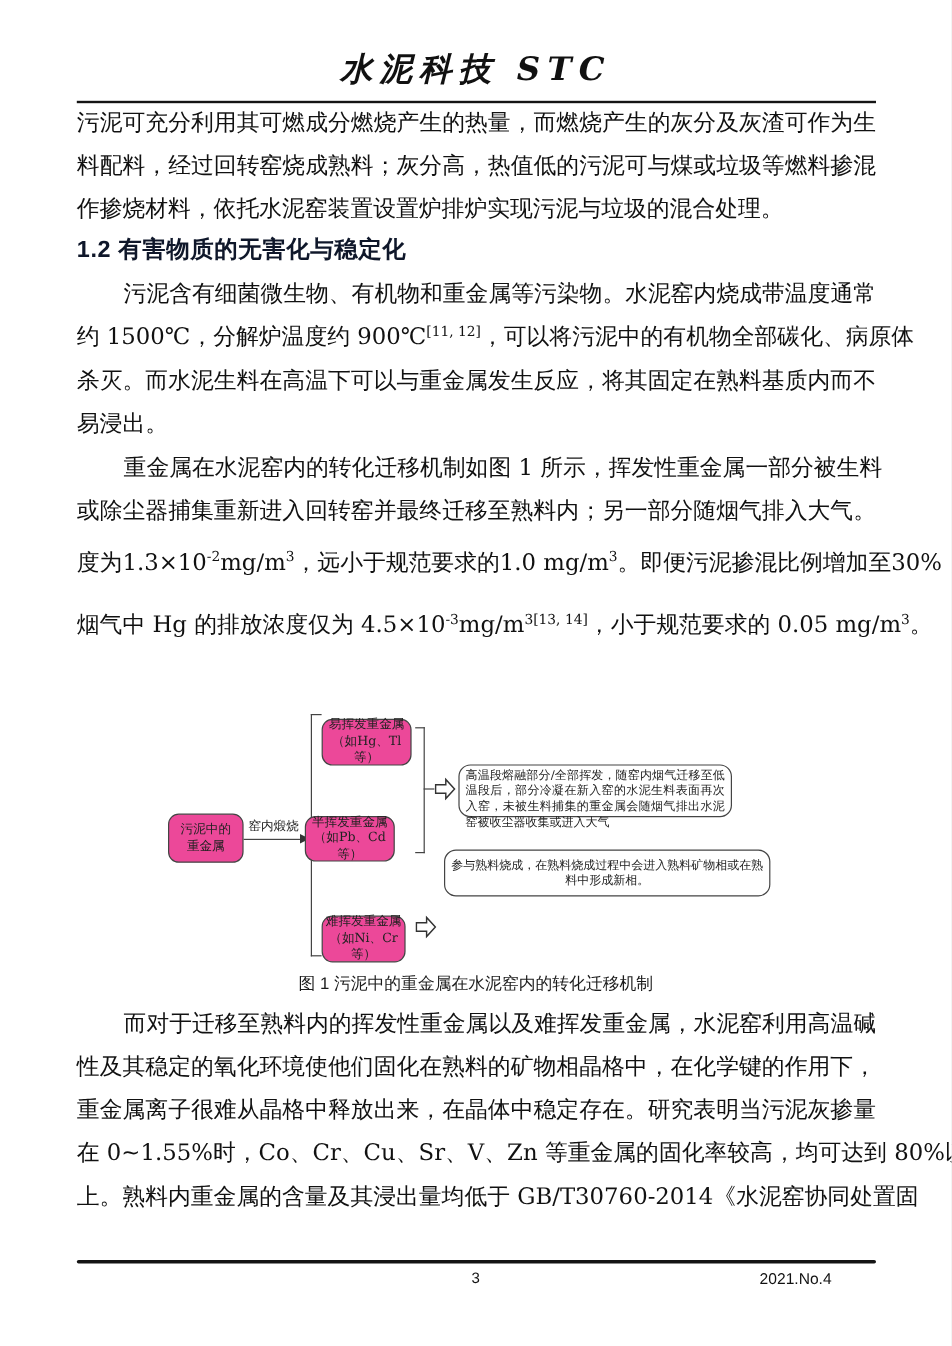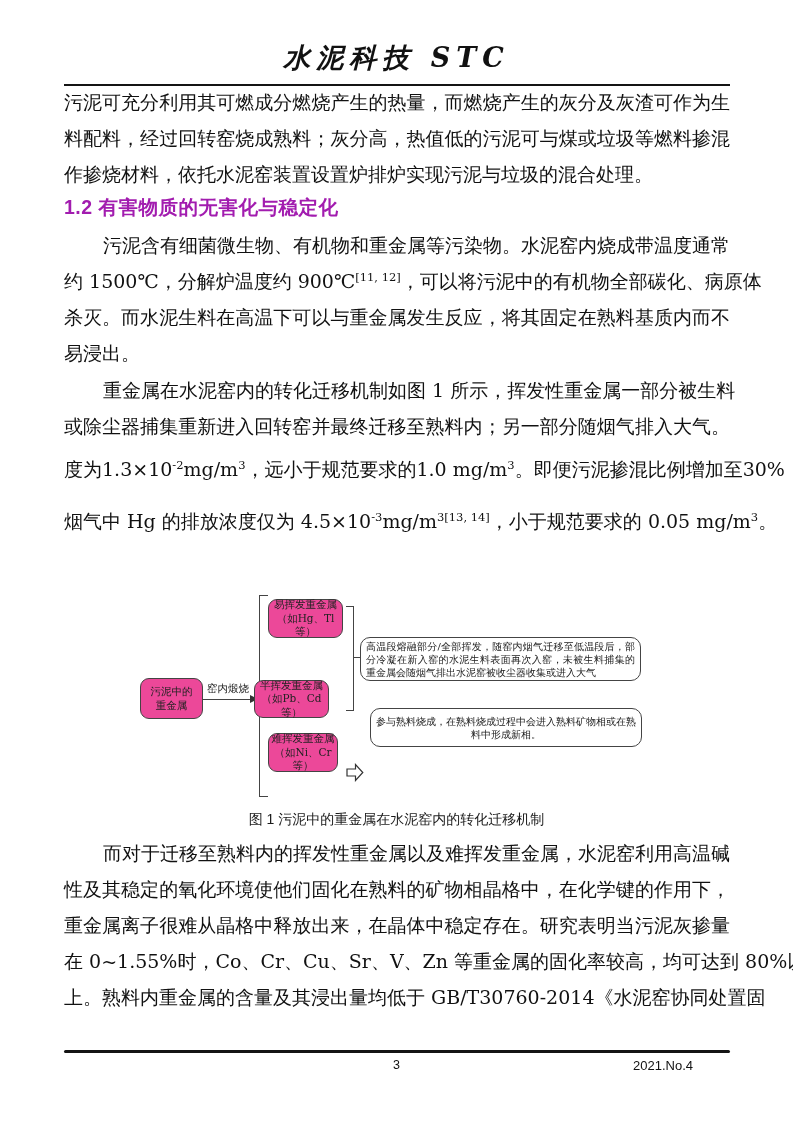--- a/index.html
+++ b/index.html
@@ -25,45 +25,45 @@
     white-space:nowrap;
   }
   .bl.last{text-align-last:left;}
   .bl.indent{text-indent:39px;}
   .bl sup{font-size:11.5px;line-height:0;}
   .mt7{margin-top:7px;}
   .mt16{margin-top:16px;}
   .heading{
     position:absolute;left:64px;top:194px;margin:0;
     font-family:"Liberation Sans","DejaVu Sans",sans-serif;
-    font-size:19.5px;font-weight:bold;letter-spacing:.5px;color:#a21caf;
+    font-size:19.5px;font-weight:bold;letter-spacing:.5px;color:#0f172a;
   }
   
   .fbox{
     position:absolute;border:1.2px solid #444;border-radius:9px;background:#ec4899;
     font-size:10.5px;line-height:13.5px;text-align:center;white-space:pre-line;
     display:flex;align-items:center;justify-content:center;box-sizing:border-box;
     color:#222;
   }
   .src{left:140px;top:678px;width:63px;height:41px;}
   .b1{left:268px;top:599px;width:75px;height:39px;}
   .b2{left:254px;top:680px;width:75px;height:38px;}
-  .b3{left:268px;top:733px;width:70px;height:39px;}
+  .b3{left:268px;top:763px;width:70px;height:39px;}
   .flabel{position:absolute;left:202px;top:682px;width:52px;text-align:center;font-size:10.5px;color:#222;}
   .hline,.vline{position:absolute;background:#444;}
   .tri{
     position:absolute;width:0;height:0;
     border-top:4.5px solid transparent;border-bottom:4.5px solid transparent;
     border-left:8px solid #333;
   }
   .obox{
     position:absolute;border:1.2px solid #444;border-radius:10px;background:#fff;
     font-size:10px;line-height:13px;padding:2px 5px;box-sizing:border-box;color:#222;
   }
-  .o1{left:360px;top:637px;width:281px;height:44px;text-align:justify;text-justify:inter-character;}
+  .o1{left:382px;top:637px;width:228px;height:44px;text-align:justify;text-justify:inter-character;}
   .o2{left:370px;top:708px;width:272px;height:39px;text-align:center;
       display:flex;align-items:center;justify-content:center;}
   .blockarrow{position:absolute;}
   .caption{
     position:absolute;left:0;top:811px;width:100%;text-align:center;
     font-family:"Liberation Sans","DejaVu Sans",sans-serif;font-size:14px;color:#1a1a1a;
   }
   
   .page-num{
     position:absolute;top:1058px;left:0;width:100%;text-align:center;

